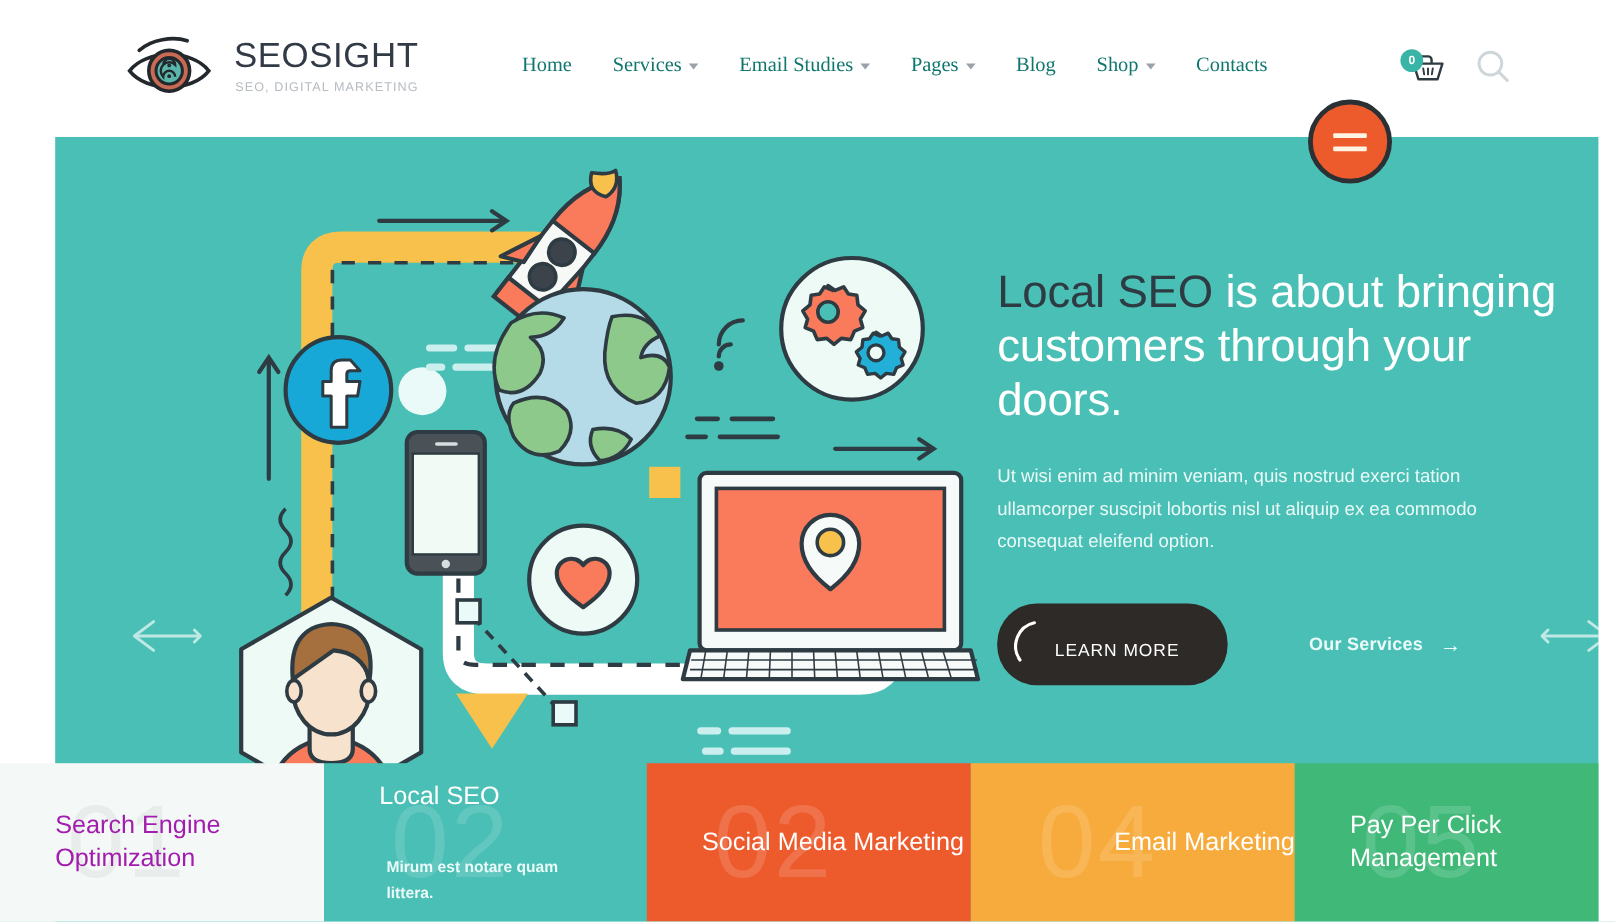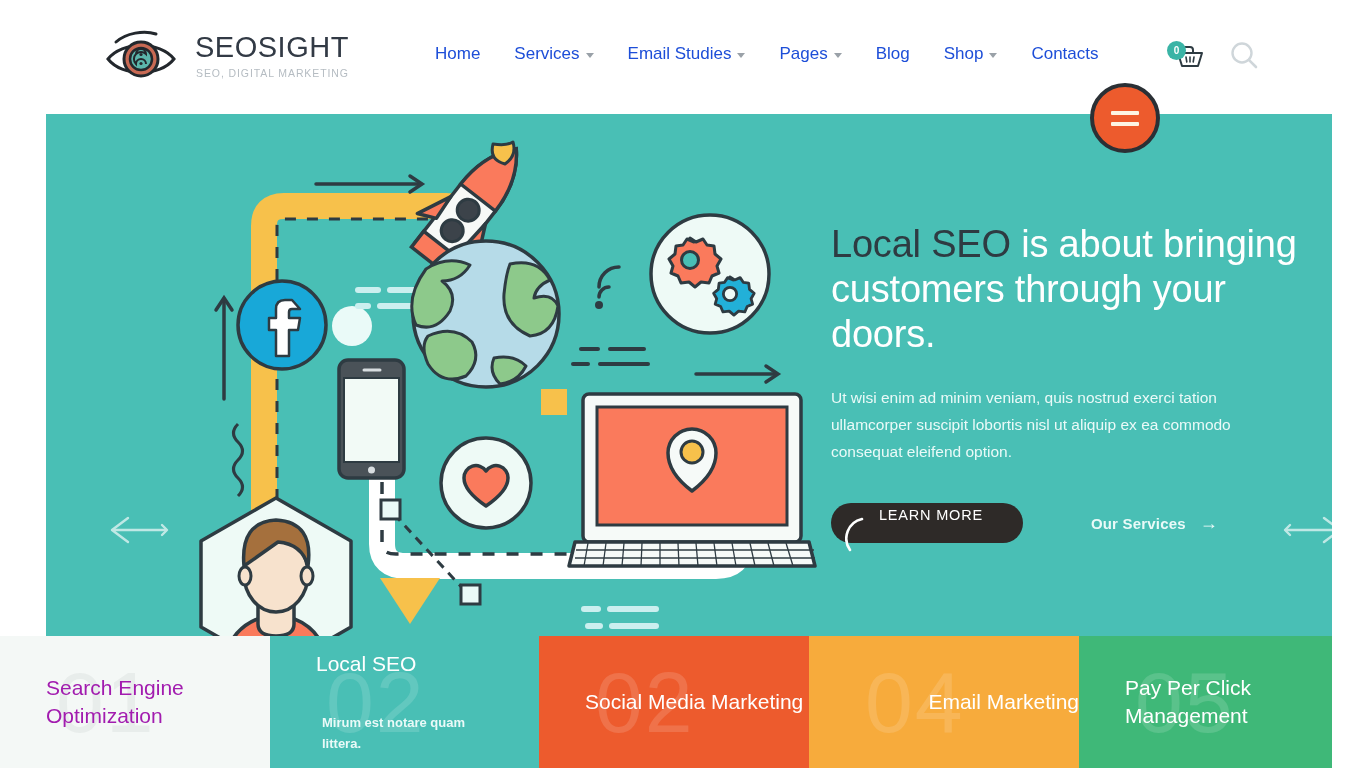--- a/index.html
+++ b/index.html
@@ -36,22 +36,22 @@
     font-size: 10.5px; letter-spacing: 0.9px; color: #b5bcc2;
     margin-top: 5px; font-weight: 400; text-align: right;
   }
 
   #nav {
     position: absolute; left: 418px; top: 44px;
     display: flex; align-items: center; gap: 0px;
   }
   .nav-item {
     display: flex; align-items: center; gap: 6px;
-    font-size: 17px; color: #1d4ed8; cursor: pointer;
-    padding: 0 17px; white-space: nowrap;
+    font-size: 17px; color: #0f766e; cursor: pointer;
+    padding: 0 17px; white-space: nowrap; font-family: Liberation Serif, serif;
   }
   .nav-caret {
     display: inline-block;
     width: 0; height: 0;
     border-left: 4px solid transparent;
     border-right: 4px solid transparent;
     border-top: 5px solid #9aa1a8;
     margin-top: 3px;
   }
 
@@ -103,21 +103,21 @@
     color: #eafaf8; font-weight: 400; width: 460px;
   }
   #hero-actions {
     margin-top: 38px; display: flex; align-items: center; gap: 68px;
   }
   #learn-more-btn {
     position: relative;
     background: #2e2a28; color: #ffffff;
     font-size: 14.5px; letter-spacing: 0.8px;
     border: none; border-radius: 33px;
-    padding: 4px 40px 20px 48px;
+    padding: 32px 40px 20px 48px;
     cursor: pointer; font-family: "Liberation Sans", sans-serif;
   }
   #btn-arc {
     position: absolute; left: 14px; top: 11px;
     width: 44px; height: 44px;
   }
   #our-services-link {
     display: flex; align-items: center; gap: 14px;
     color: #eafaf8; font-size: 15px; font-weight: bold;
     cursor: pointer; letter-spacing: 0.2px;

